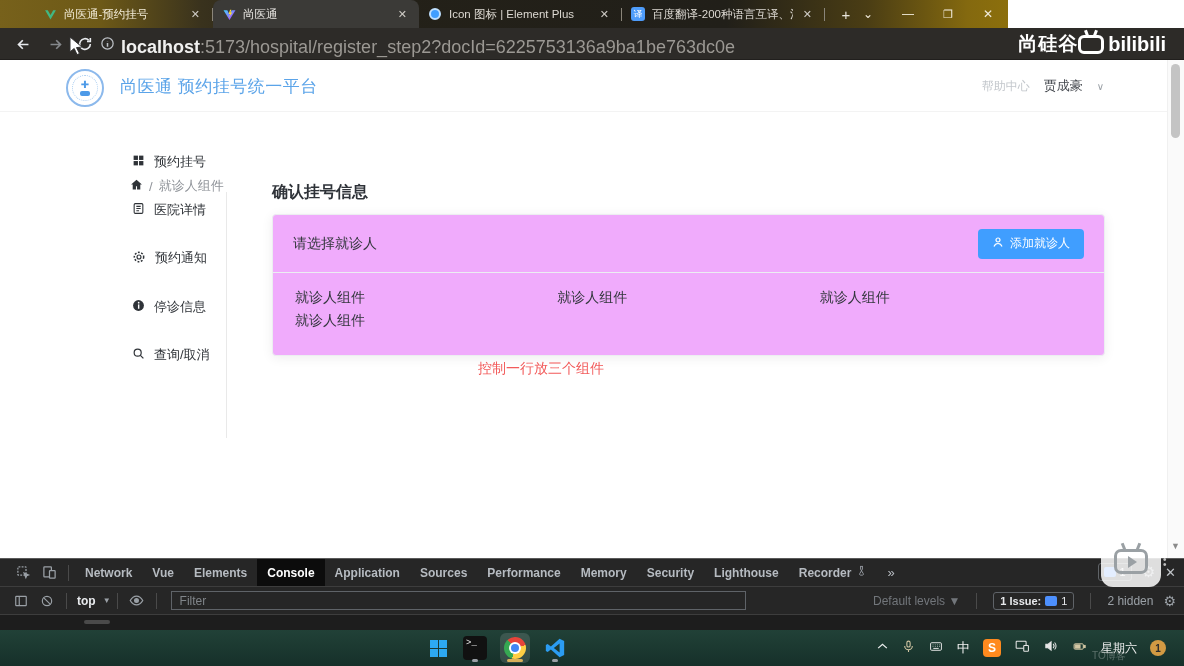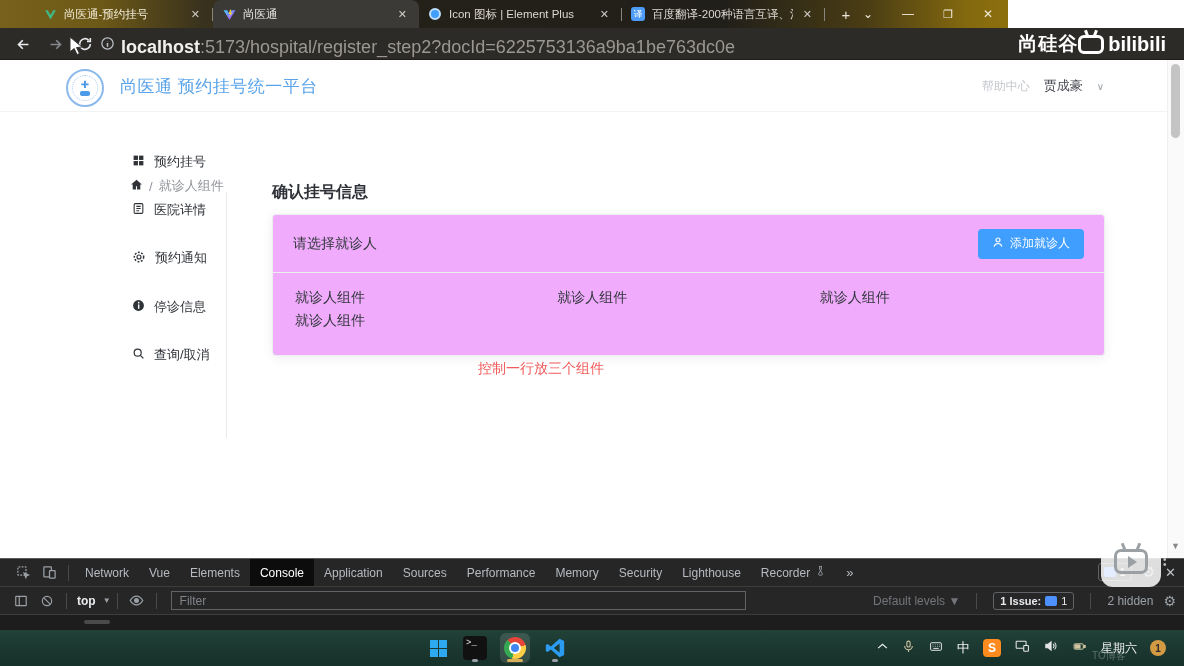--- a/index.html
+++ b/index.html
@@ -86,21 +86,21 @@
   
   .pg-scroll { position:absolute; left:1167px; top:60px; width:17px; height:498px; background:#fafafa; border-left:1px solid #f0f0f0; }
   .pg-thumb { position:absolute; left:1171px; top:64px; width:9px; height:74px; background:#c4c4c4; border-radius:5px; }
   .pg-down { position:absolute; left:1171px; top:541px; font-size:9px; color:#8a8a8a; }
 
   
   .devtools { left:0; top:558px; width:1184px; height:72px; background:#262626; border-top:1px solid #5a5a5a; color:#b6bbc1; }
   .dt-row1 { height:28px; display:flex; align-items:center; border-bottom:1px solid #3d3d3d; padding-left:10px; }
   .dt-icon { display:flex; align-items:center; justify-content:center; width:26px; height:22px; }
   .dt-sep { width:1px; height:16px; background:#4a4a4a; margin:0 6px; }
-  .dt-tab { padding:0 10px; font-size:12px; height:100%; display:flex; align-items:center; gap:5px; white-space:nowrap; }
+  .dt-tab { padding:0 10px; font-size:12px; height:100%; display:flex; align-items:center; gap:5px; white-space:nowrap;font-weight:bold; }
   .dt-tab.active { background:#0c0c0c; color:#fff; }
   .dt-more { font-size:13px; padding:0 10px; }
   .dt-right1 { position:absolute; right:8px; top:4px; display:flex; align-items:center; gap:10px; }
   .msg-badge { display:flex; align-items:center; gap:4px; border:1px solid #606468; border-radius:3px;
     height:18px; padding:0 5px; }
   .chat-ic { width:12px; height:10px; background:#4d90fe; border-radius:2px; position:relative; }
   .chat-ic:after { content:""; position:absolute; left:2px; bottom:-3px; border:3px solid transparent; border-top-color:#4d90fe; }
   .msg-badge .cnt, .issue-box .cnt { font-size:11px; color:#e8eaed; }
   .gear-glyph { font-size:15px; color:#9aa0a6; }
   .dt-close { font-size:13px; color:#c0c4c8; }

